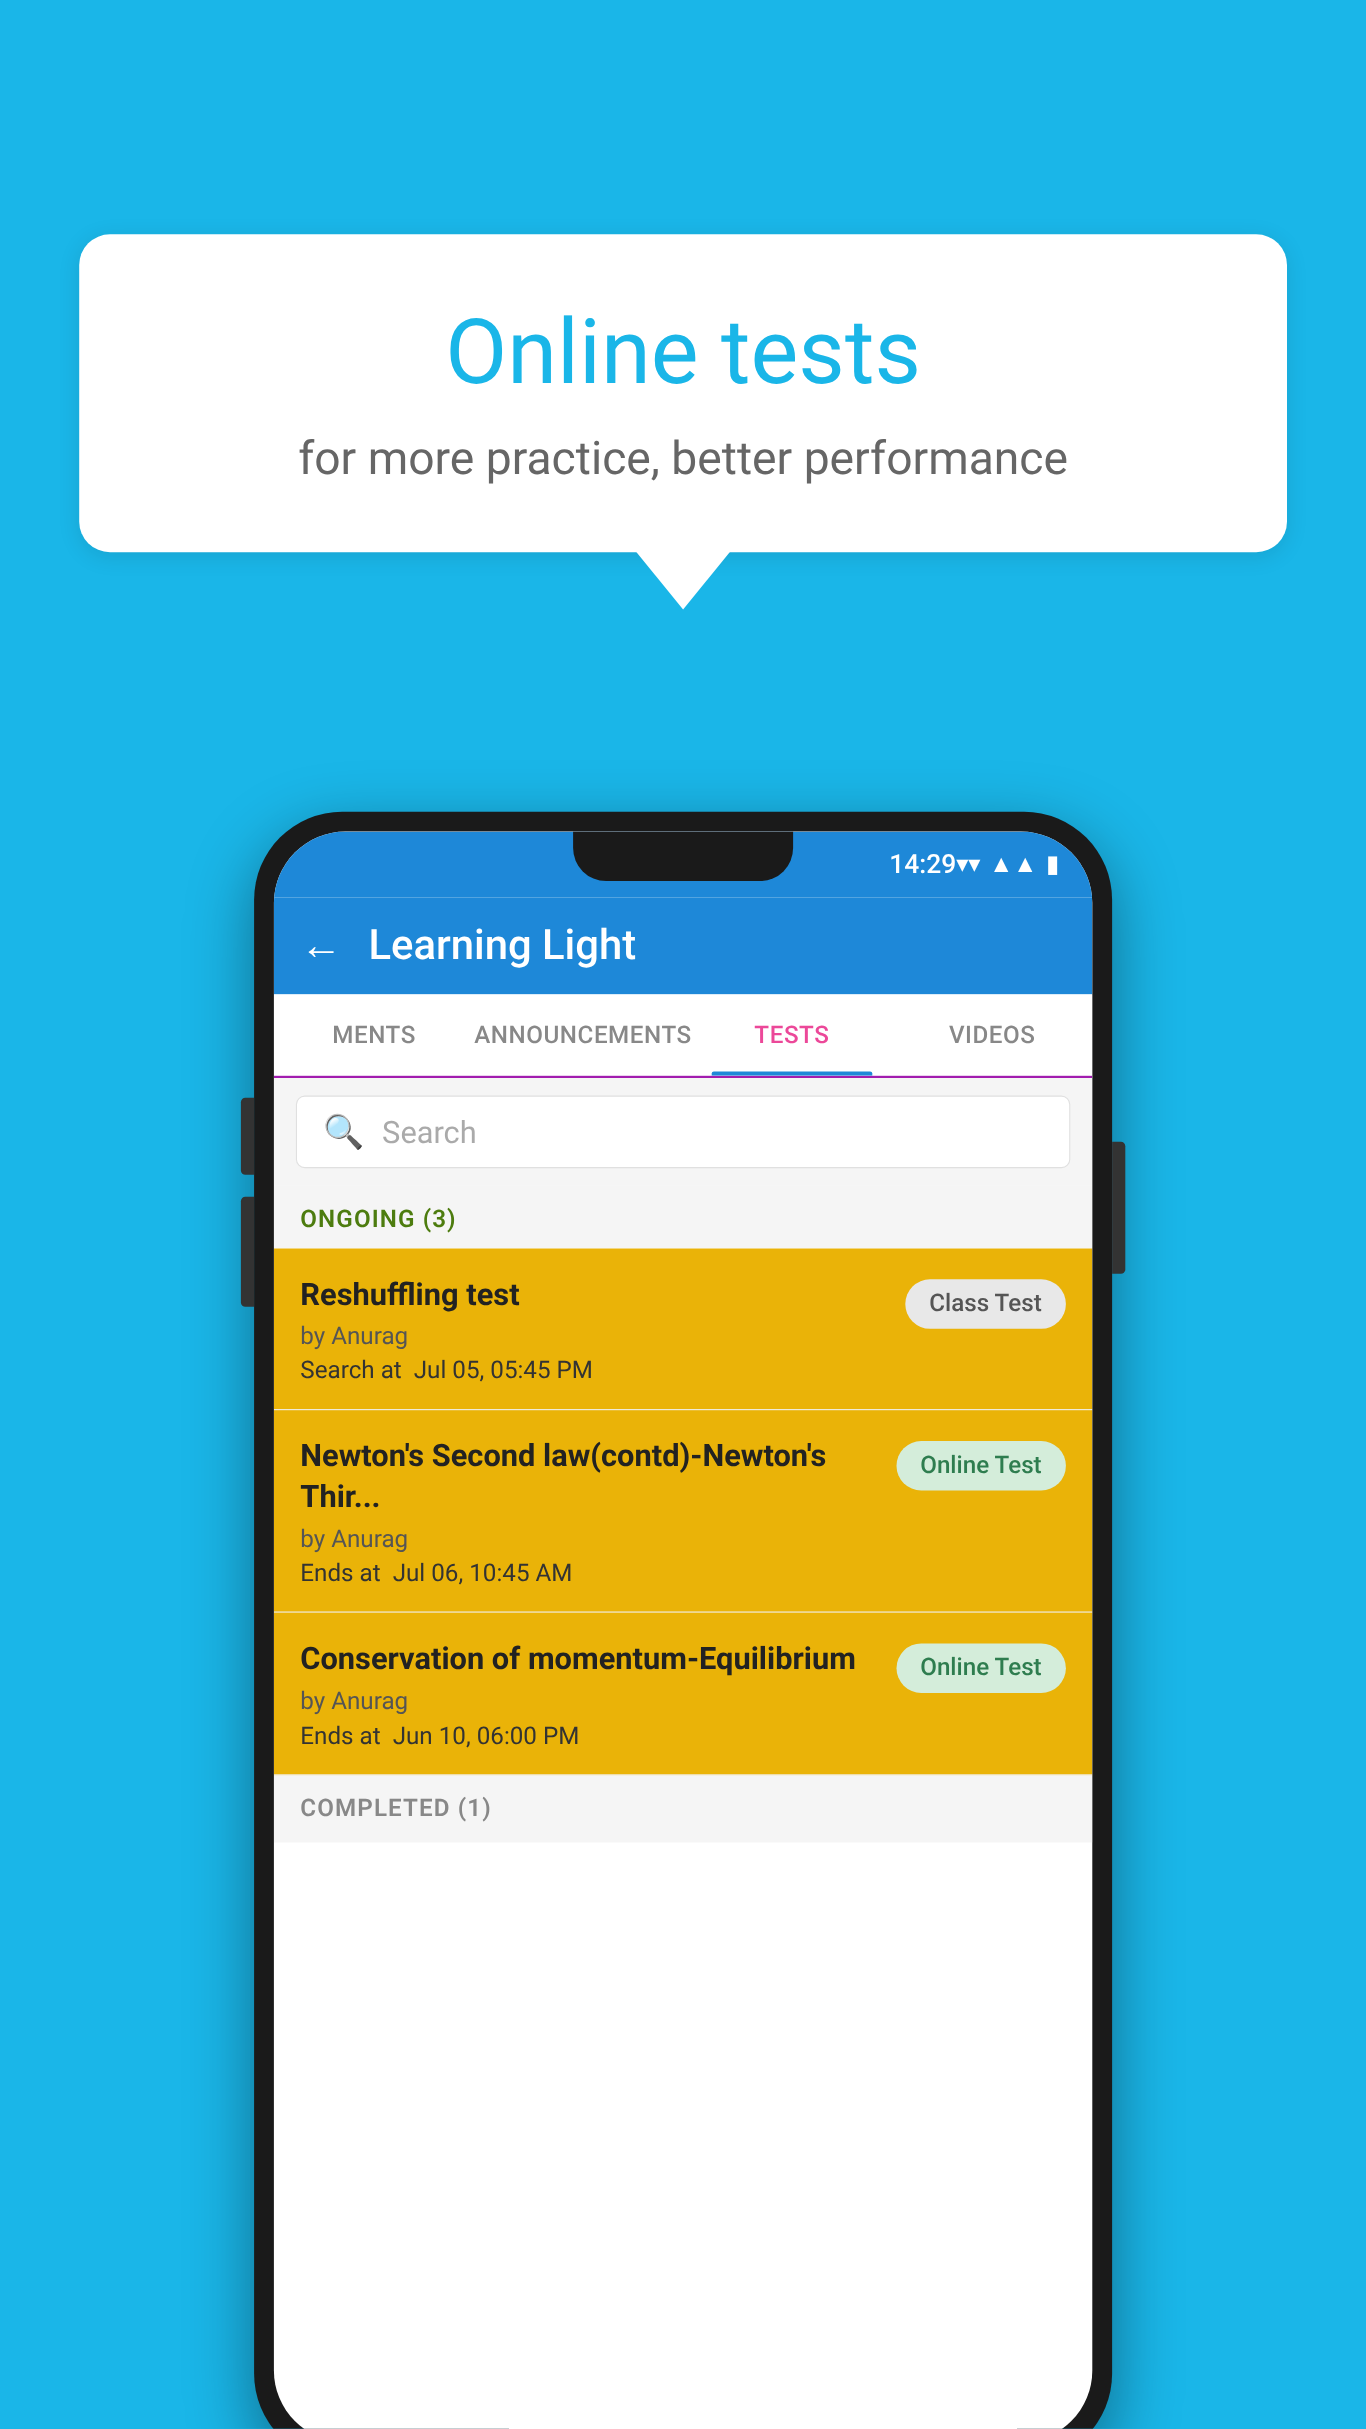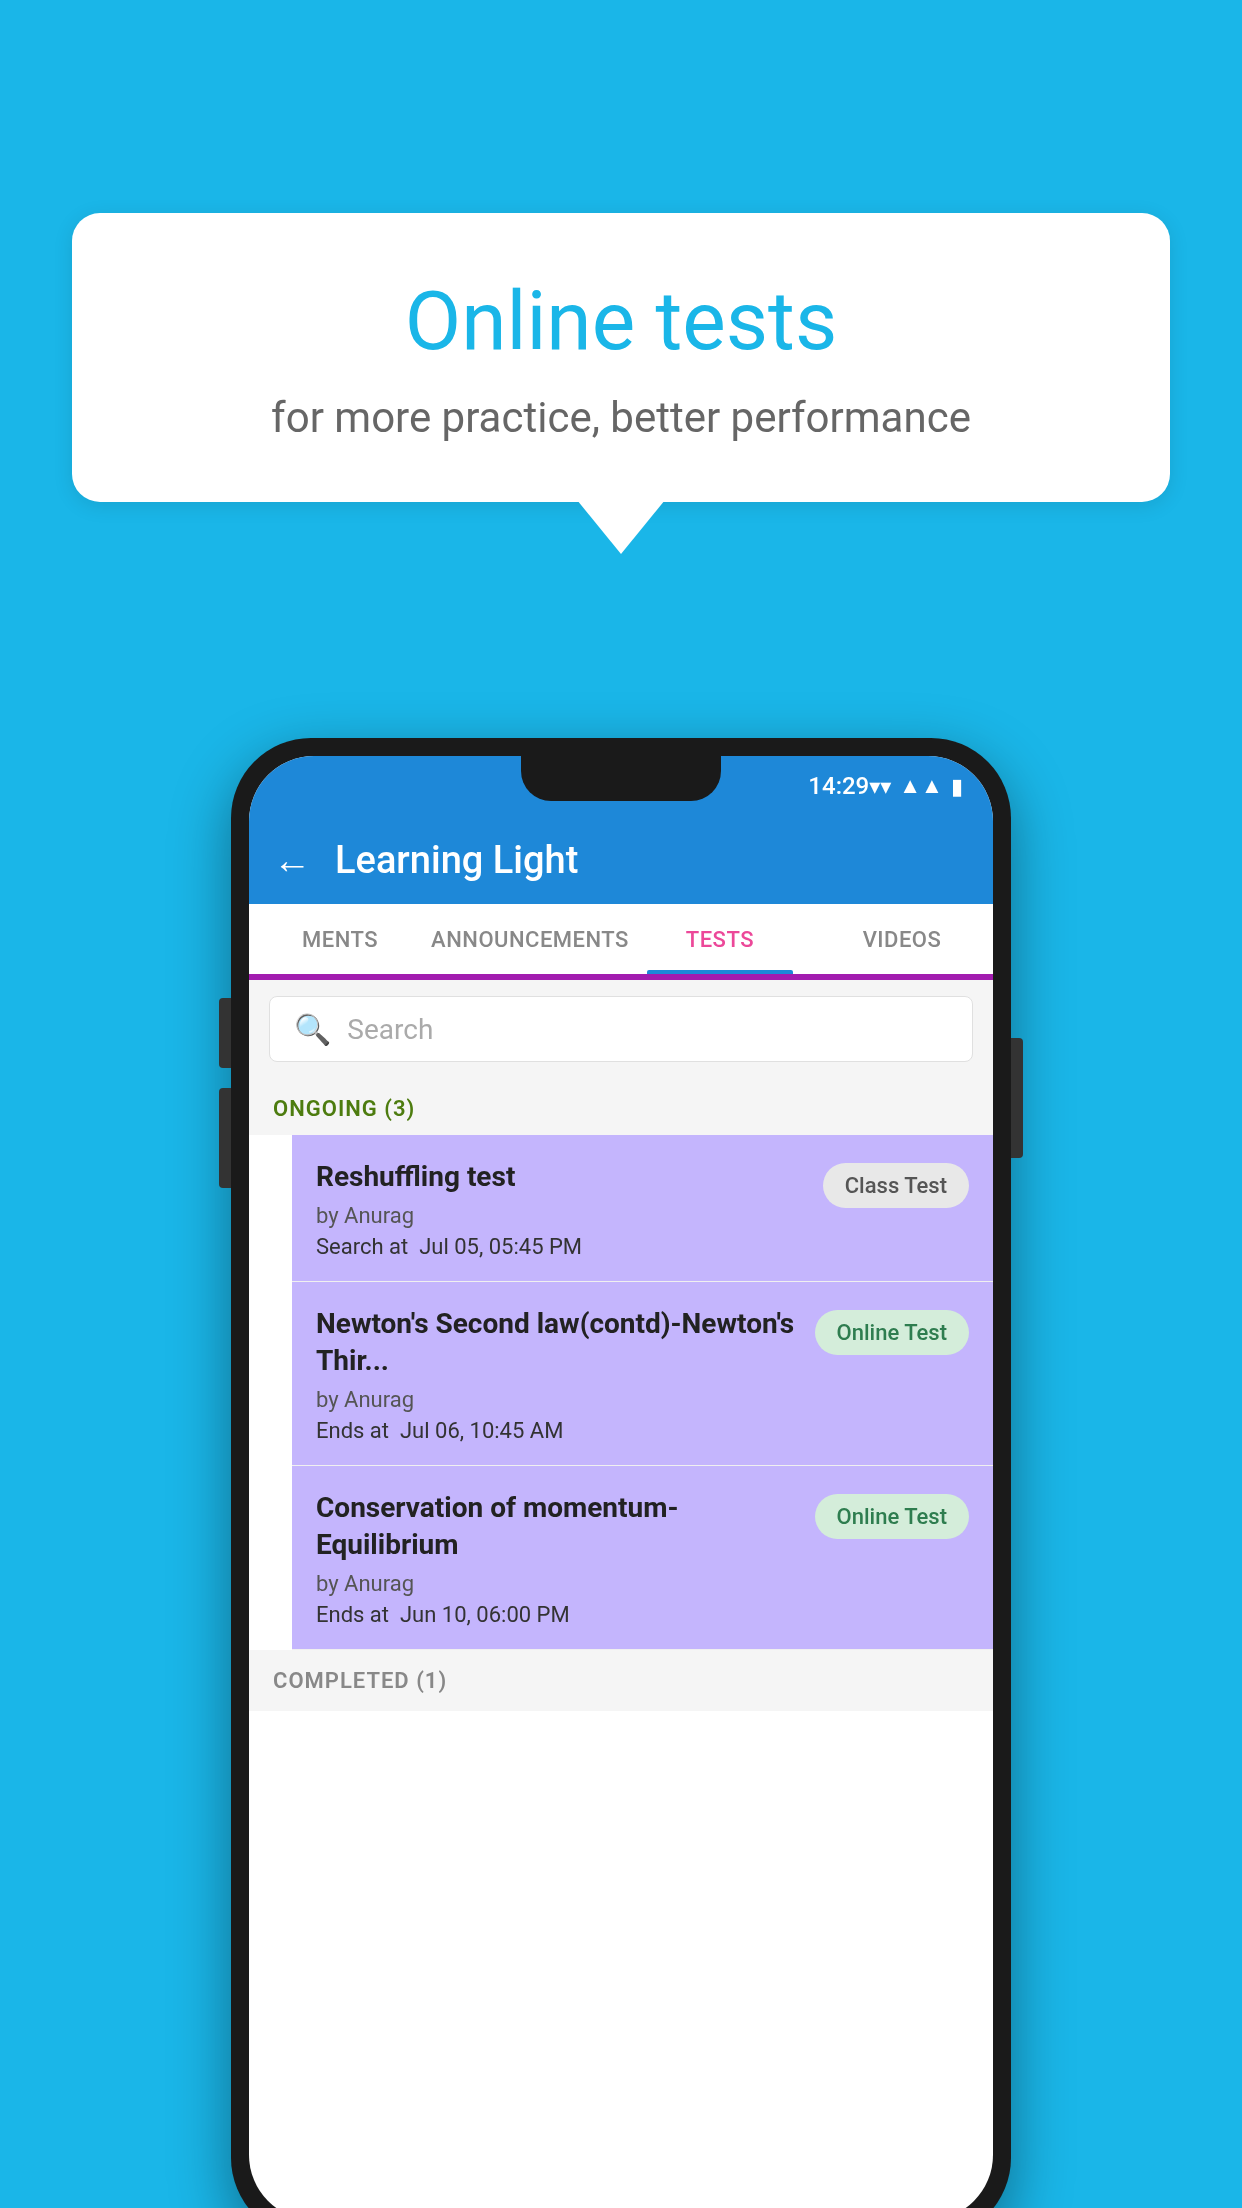--- a/index.html
+++ b/index.html
@@ -169,21 +169,21 @@
       font-size: 38px;
       font-weight: 500;
     }
 
     
     .tabs-bar {
       background: white;
       display: flex;
       align-items: center;
       height: 76px;
-      border-bottom: 6px solid #a21caf;
+      border-bottom: 2px solid #a21caf;
       overflow: hidden;
     }
 
     .tab-item {
       flex: 1;
       text-align: center;
       font-size: 22px;
       font-weight: 500;
       color: #888;
       letter-spacing: 0.5px;
@@ -243,22 +243,21 @@
       padding: 18px 24px 14px;
       font-size: 22px;
       color: #4d7c0f;
       font-weight: 600;
       letter-spacing: 1px;
       background: #f5f5f5;
     }
 
     
     .tests-list {
-      background: #c4b5fd;
-      margin-left: 43px;
+      background: #eab308;
     }
 
     .test-item {
       padding: 24px 24px 22px;
       border-bottom: 1px solid #f0f0f0;
       display: flex;
       align-items: flex-start;
       justify-content: space-between;
     }
 

